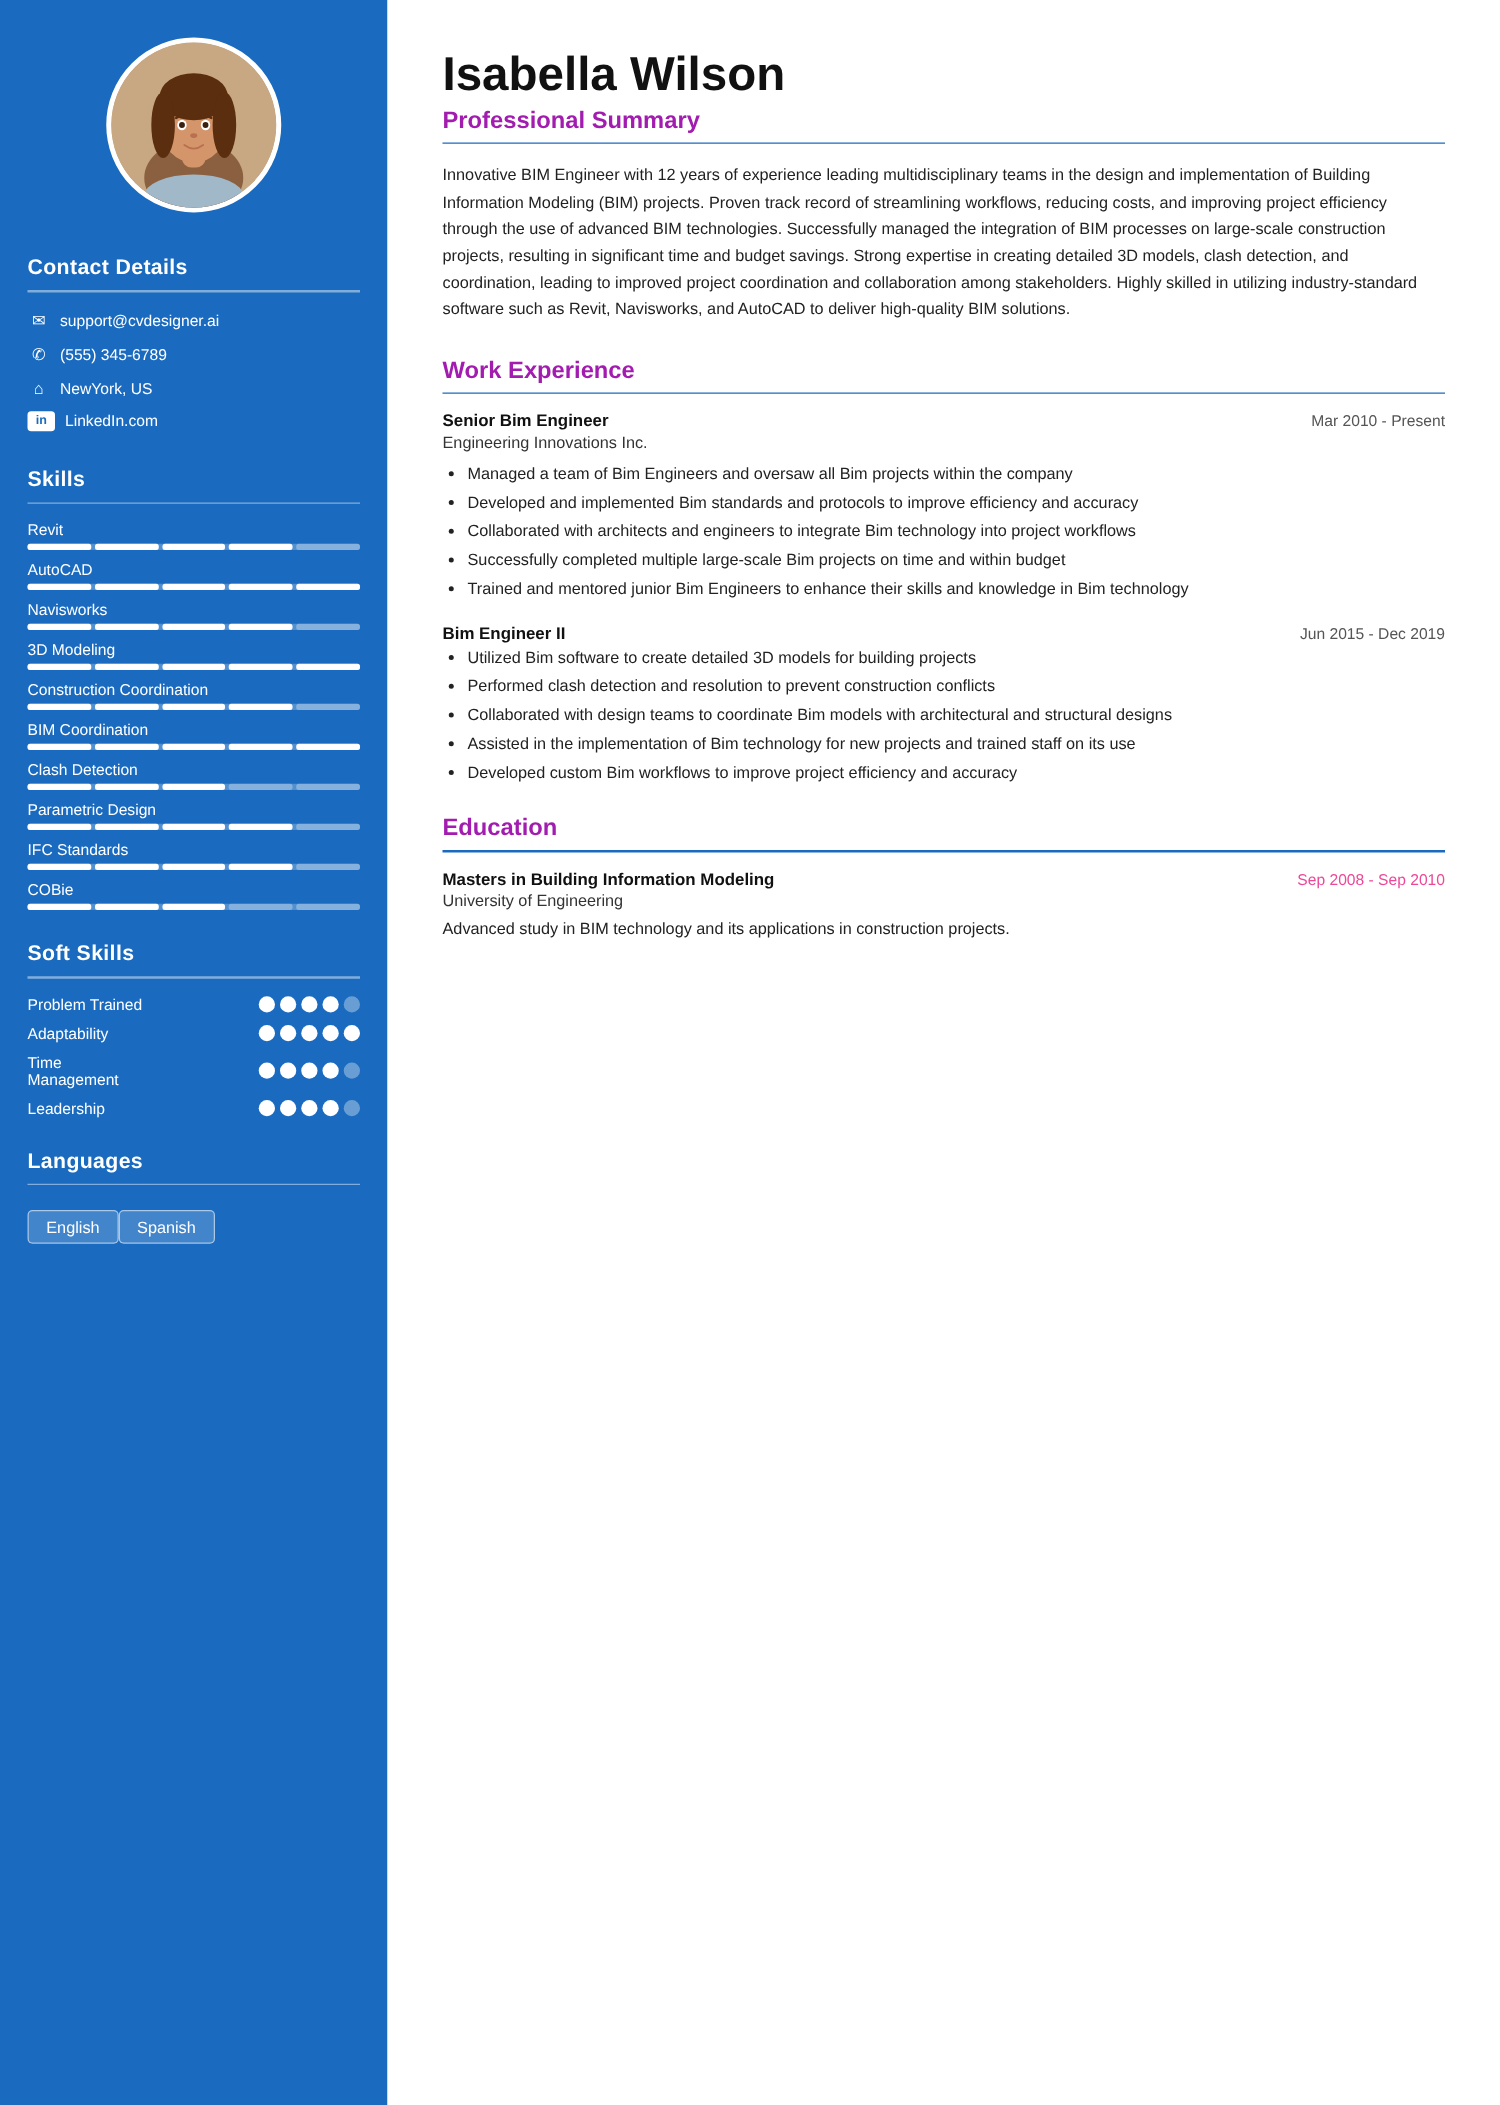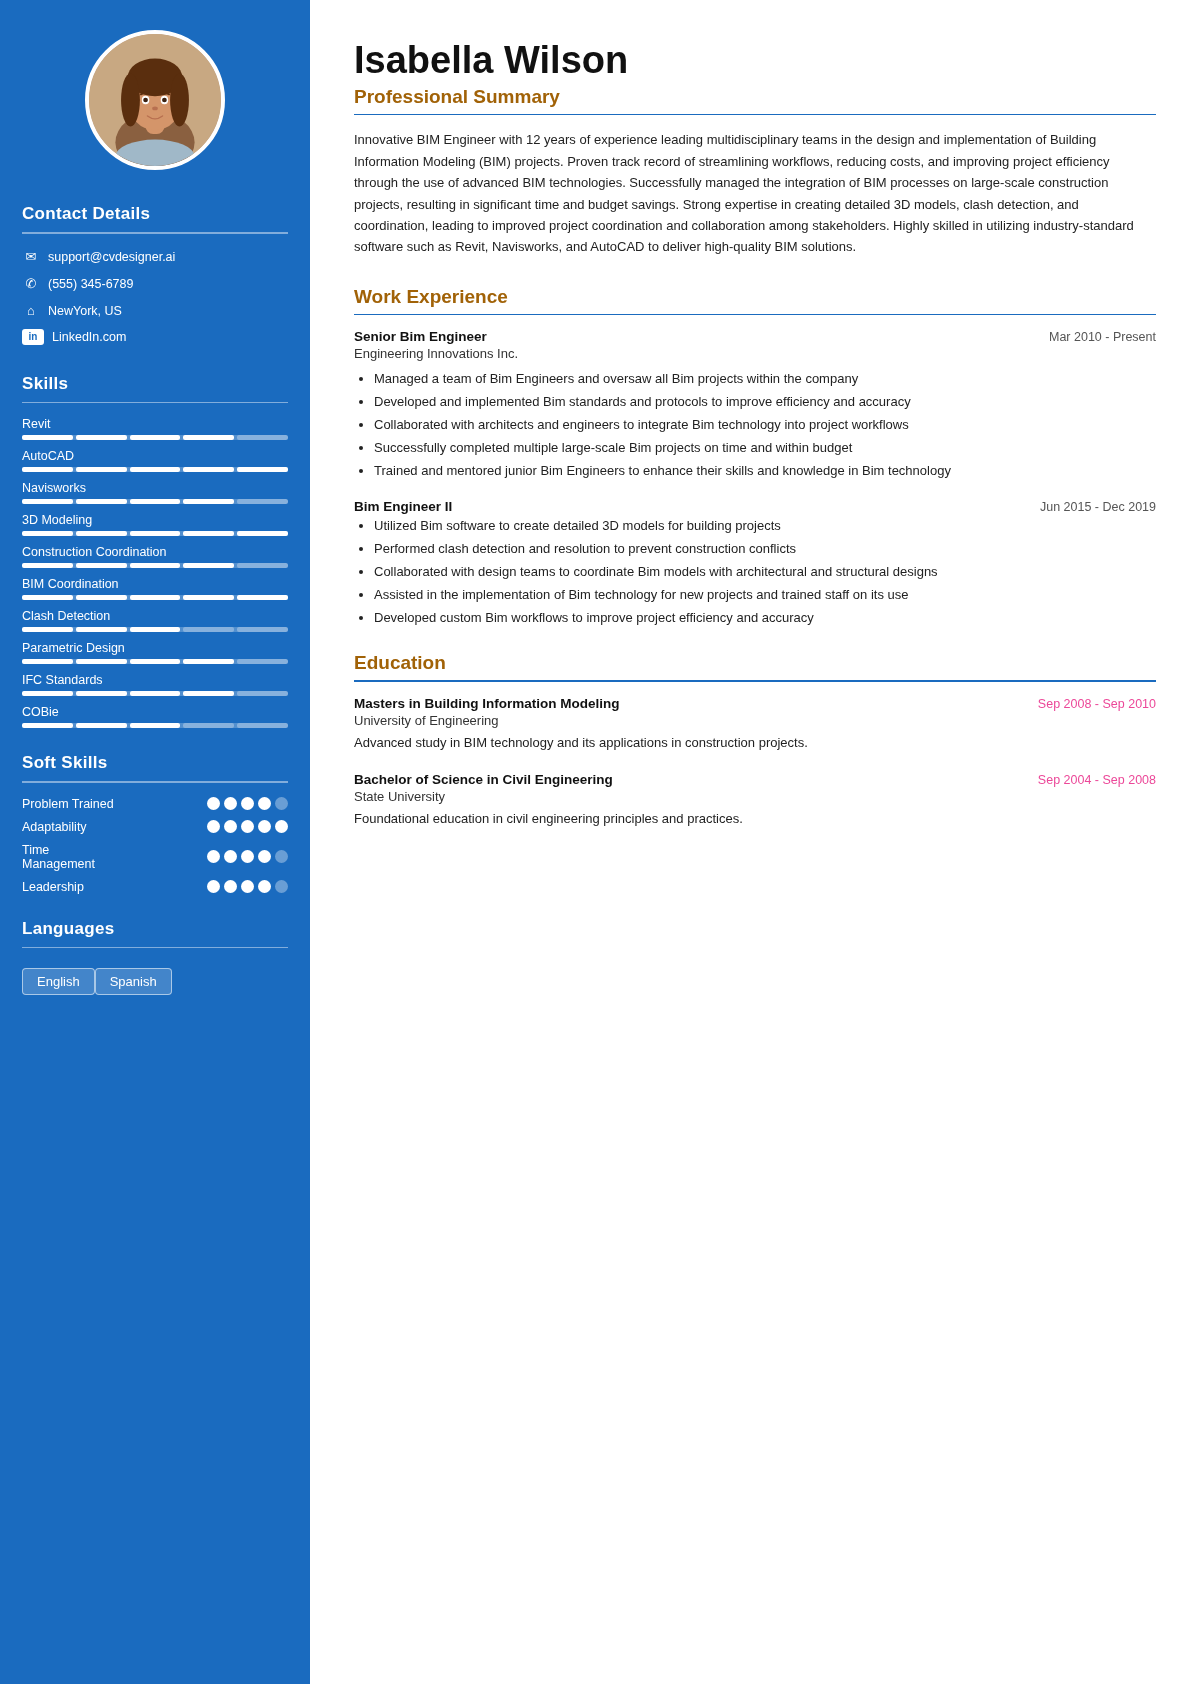--- a/index.html
+++ b/index.html
@@ -166,21 +166,21 @@
       margin-bottom: 4px;
     }
     .main-title {
       font-size: 15px;
       color: #444;
       margin-bottom: 28px;
     }
     .section-title {
       font-size: 19px;
       font-weight: bold;
-      color: #a16207;
+      color: #a21caf;
       margin-bottom: 6px;
     }
     .section-divider {
       width: 100%;
       height: 1.5px;
       background: #1a6bbf;
       margin-bottom: 14px;
     }
     .summary-text {
       font-size: 13px;
@@ -521,24 +521,16 @@
       <div class="section-divider"></div>
       <div id="education-container">
           <div>
             <div class="edu-header">
               <div class="edu-degree">Masters in Building Information Modeling</div>
               <div class="edu-dates">Sep 2008 - Sep 2010</div>
             </div>
             <div class="edu-school">University of Engineering</div>
             <div class="edu-desc">Advanced study in BIM technology and its applications in construction projects.</div>
           </div>
-          <div>
-            <div class="edu-header">
-              <div class="edu-degree">Bachelor of Science in Civil Engineering</div>
-              <div class="edu-dates">Sep 2004 - Sep 2008</div>
-            </div>
-            <div class="edu-school">State University</div>
-            <div class="edu-desc">Foundational education in civil engineering principles and practices.</div>
-          </div>
         </div>
     </div>
   </div>
 </div>
 
 </body></html>

